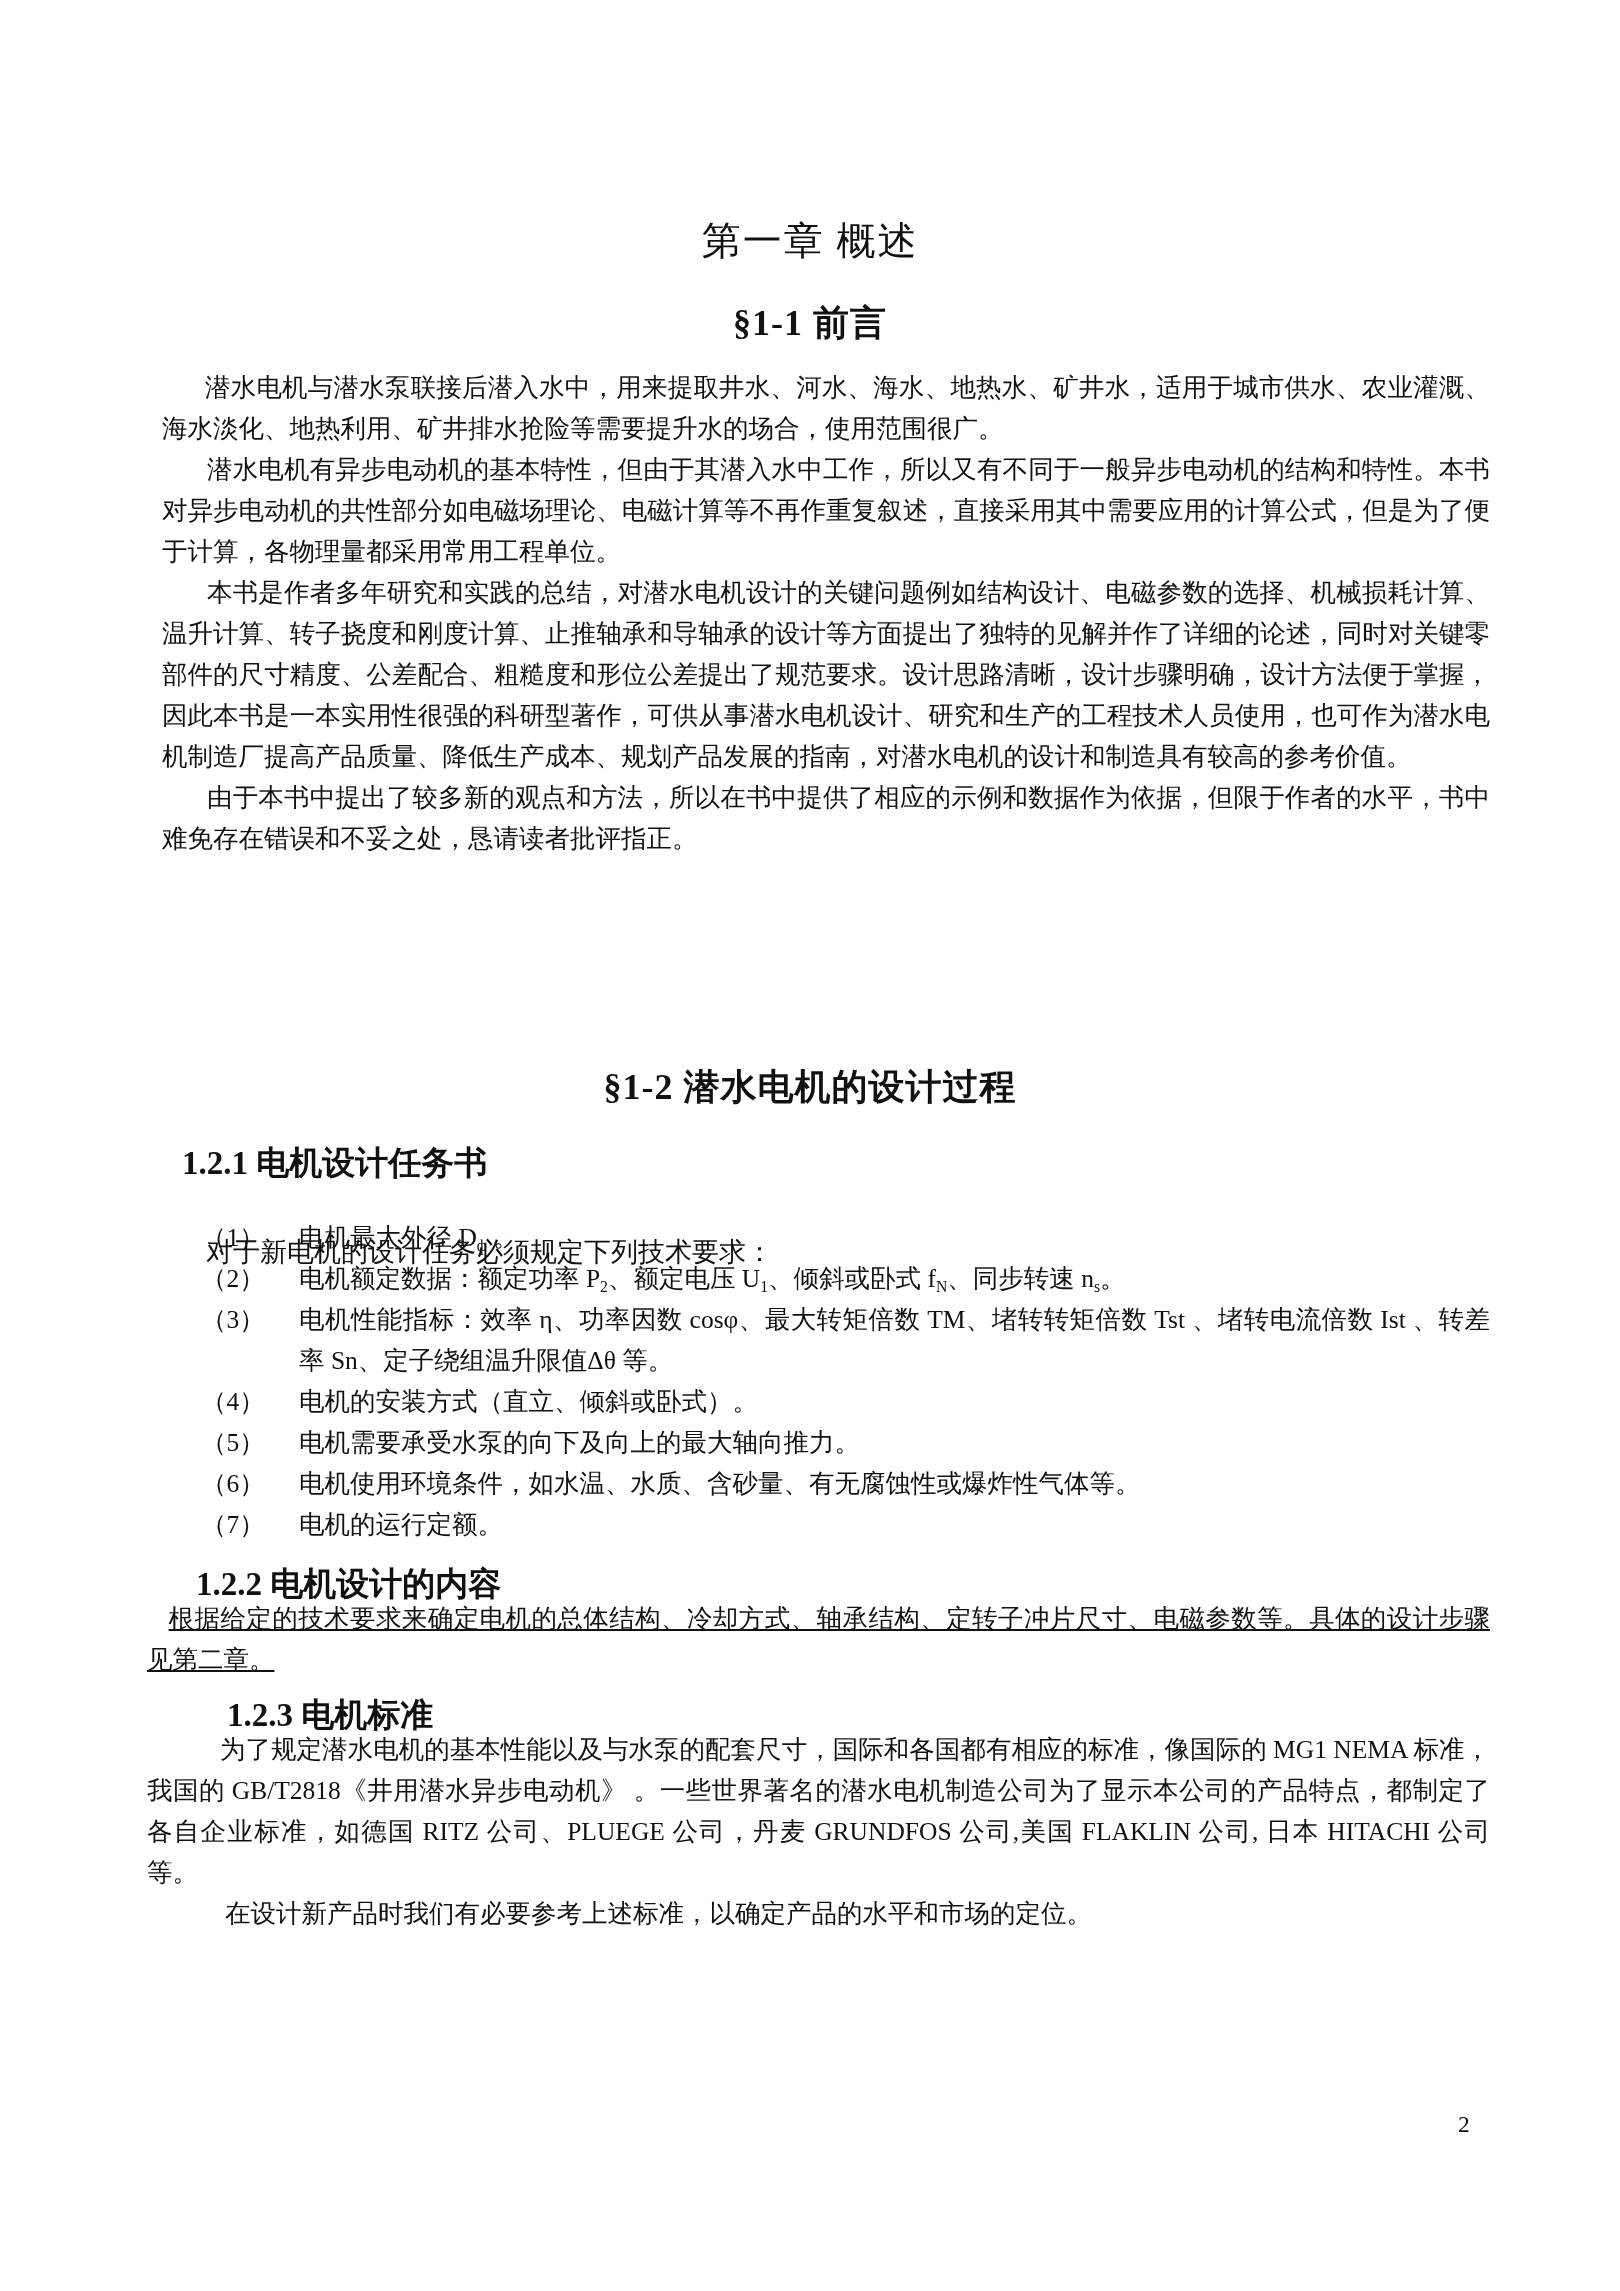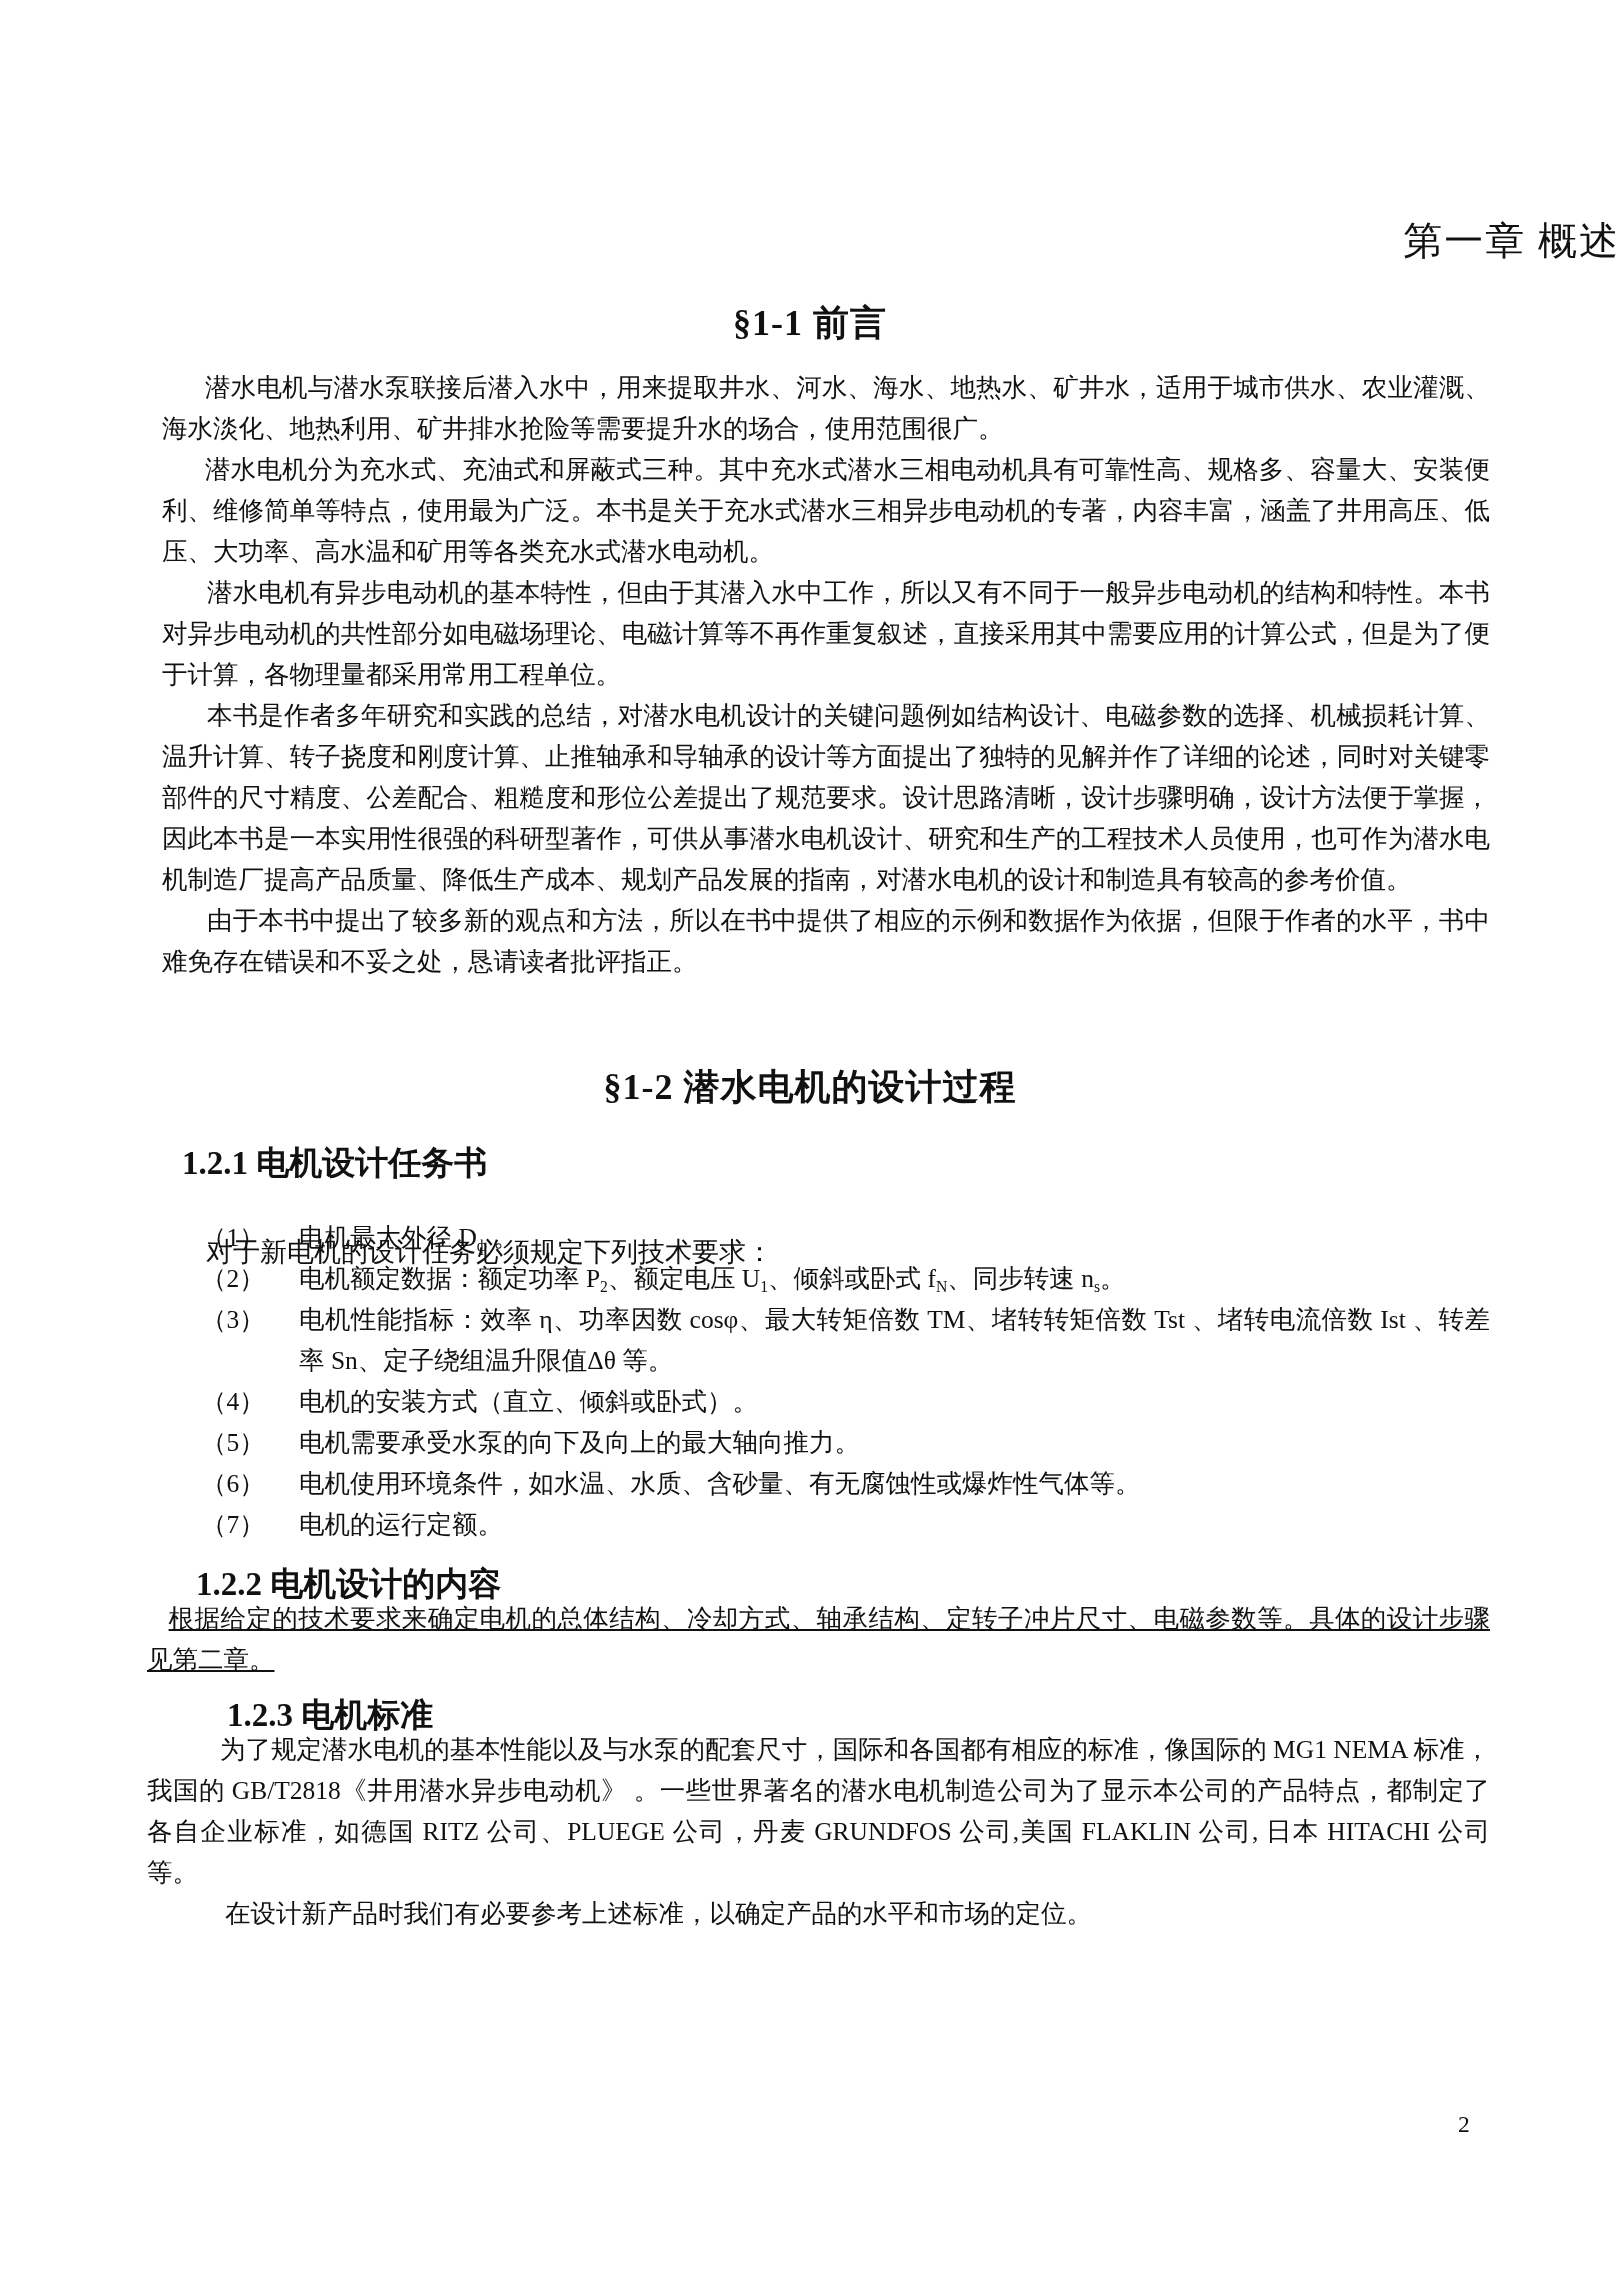--- a/index.html
+++ b/index.html
@@ -2,21 +2,21 @@
 <html><head>
   <meta charset="utf-8">
   <style>
     html, body { margin: 0; padding: 0; background: #ffffff; }
     body {
       width: 1620px; height: 2292px; position: relative; overflow: hidden;
       font-family: "Liberation Serif", "DejaVu Serif", serif; color: #111;
     }
     .abs { position: absolute; }
     .chapter-title {
-      left: 0; width: 1620px; top: 214px; text-align: right;
+      left: 0; width: 1620px; top: 214px; text-align: center;
       font-size: 39px; letter-spacing: 2px;
     }
     .sec-title {
       left: 0; width: 1620px; text-align: center;
       font-size: 36px; font-weight: bold; letter-spacing: 1px;
     }
     .body-block {
       left: 162px; width: 1328px; font-size: 25.5px; line-height: 41px;
       text-align: justify;
     }
@@ -34,21 +34,20 @@
   </style>
 </head>
 <body>
 
 <div class="abs chapter-title">第一章  概述</div>
 
 <div class="abs sec-title" style="top:299px;">§1-1 前言</div>
 
 <div class="abs body-block" style="top:367px;">
   <p class="para">潜水电机与潜水泵联接后潜入水中，用来提取井水、河水、海水、地热水、矿井水，适用于城市供水、农业灌溉、海水淡化、地热利用、矿井排水抢险等需要提升水的场合，使用范围很广。</p>
-  <p class="para">潜水电机分为充水式、充油式和屏蔽式三种。其中充水式潜水三相电动机具有可靠性高、规格多、容量大、安装便利、维修简单等特点，使用最为广泛。本书是关于充水式潜水三相异步电动机的专著，内容丰富，涵盖了井用高压、低压、大功率、高水温和矿用等各类充水式潜水电动机。</p>
   <p class="para i2">潜水电机有异步电动机的基本特性，但由于其潜入水中工作，所以又有不同于一般异步电动机的结构和特性。本书对异步电动机的共性部分如电磁场理论、电磁计算等不再作重复叙述，直接采用其中需要应用的计算公式，但是为了便于计算，各物理量都采用常用工程单位。</p>
   <p class="para i2">本书是作者多年研究和实践的总结，对潜水电机设计的关键问题例如结构设计、电磁参数的选择、机械损耗计算、温升计算、转子挠度和刚度计算、止推轴承和导轴承的设计等方面提出了独特的见解并作了详细的论述，同时对关键零部件的尺寸精度、公差配合、粗糙度和形位公差提出了规范要求。设计思路清晰，设计步骤明确，设计方法便于掌握，因此本书是一本实用性很强的科研型著作，可供从事潜水电机设计、研究和生产的工程技术人员使用，也可作为潜水电机制造厂提高产品质量、降低生产成本、规划产品发展的指南，对潜水电机的设计和制造具有较高的参考价值。</p>
   <p class="para i2">由于本书中提出了较多新的观点和方法，所以在书中提供了相应的示例和数据作为依据，但限于作者的水平，书中难免存在错误和不妥之处，恳请读者批评指正。</p>
 </div>
 
 <div class="abs sec-title" style="top:1063px;">§1-2 潜水电机的设计过程</div>
 
 <div class="abs sub-heading" style="left:182px; top:1141px;">1.2.1  电机设计任务书</div>
 
 <div class="abs" style="left:206px; top:1232px; font-size:27px; line-height:41px;">对于新电机的设计任务必须规定下列技术要求：</div>

